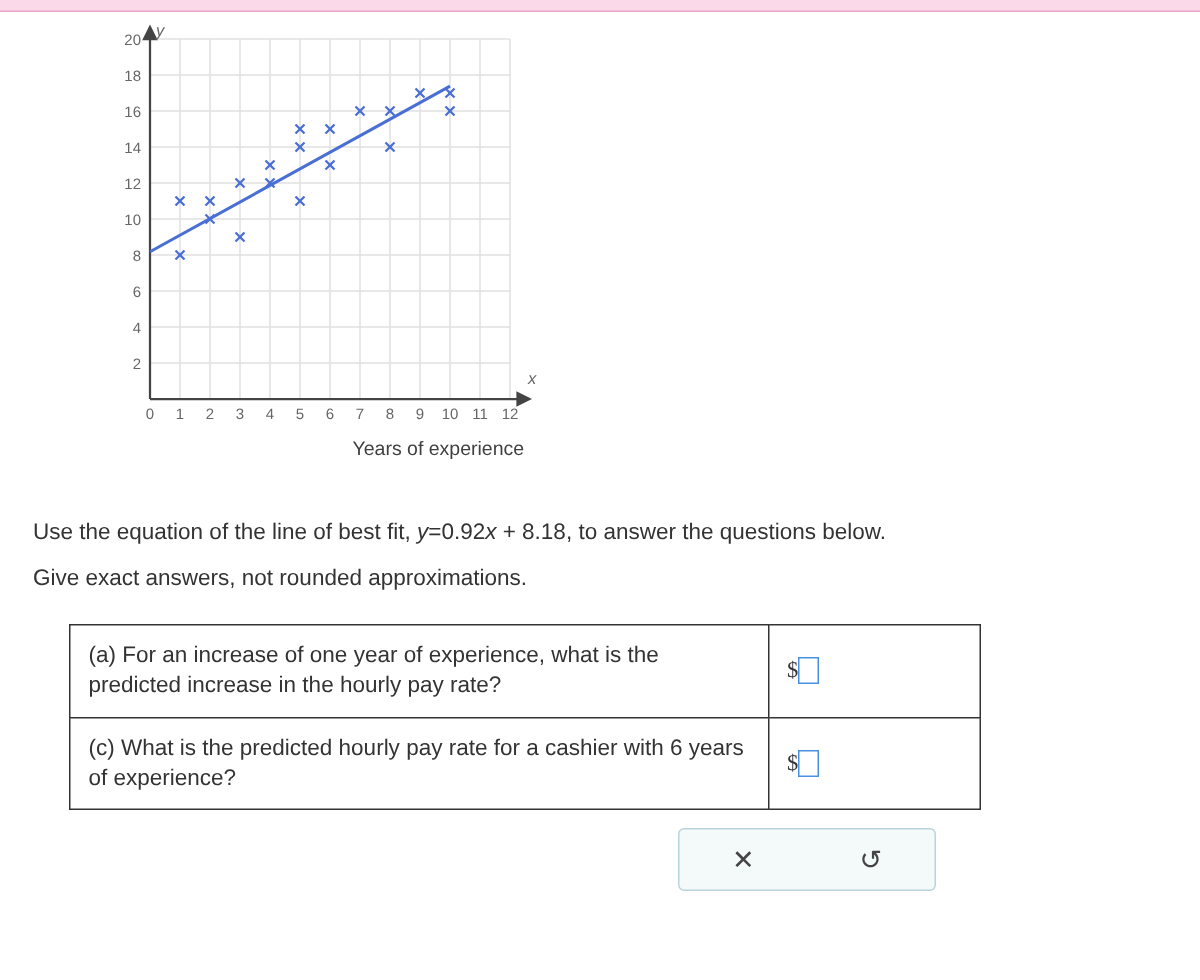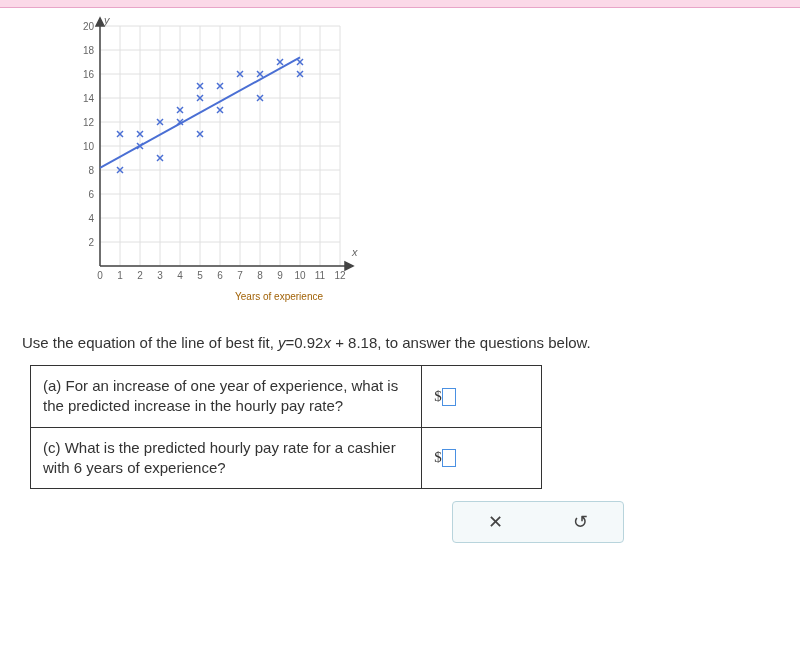--- a/index.html
+++ b/index.html
@@ -30,33 +30,33 @@
       text-align: center;
       color: #666;
       font-size: 13px;
       line-height: 1.3;
     }
     .ylabel-group .paren { font-size: 18px; display: inline-block; }
     .xlabel {
       position: absolute;
       left: 175px;
       top: 275px;
-      font-size: 10px;
-      color: #a16207;
+      font-size: 13px;
+      color: #404040;
     }
     .content {
       padding: 10px 22px 16px 22px;
     }
-    .eq-line { margin-top: 8px; margin-bottom: 14px; }
+    .eq-line { margin-top: 20px; margin-bottom: 14px; }
     .italic { font-style: italic; }
     .instruction { margin-bottom: 22px; }
     .qtable {
       border-collapse: collapse;
-      width: 512px;
-      margin-left: 8px;
+      width: 608px;
+      margin-left: 24px;
     }
     .qtable td {
       border: 1px solid #333;
       padding: 10px 12px;
       vertical-align: middle;
     }
     .qtable td.qcell { width: 445px; line-height: 1.35; }
     .qtable td.acell { width: 135px; text-align: left; }
     .dollar {
       font-family: "Times New Roman", serif;
@@ -203,20 +203,21 @@
         <line x1="237" y1="61" x2="243" y2="55"></line>
       </g>
   </svg>
   <div class="xlabel">Years of experience</div>
 </div>
 
 <div class="content">
   <p class="eq-line">
     <span>Use the equation of the line of best fit, </span><span class="italic">y</span><span>=</span><span>0.92</span><span class="italic">x</span><span> + 8.18</span><span>, to answer the questions below.</span>
   </p>
+  <p class="instruction">Give exact answers, not rounded approximations.</p>
 
   <table class="qtable">
     <tbody>
         <tr>
       <td class="qcell">(a) For an increase of one year of experience, what is the predicted increase in the hourly pay rate?</td>
       <td class="acell">
         <span class="dollar">$</span><span class="answer-box"></span>
       </td>
     </tr>
     <tr>

